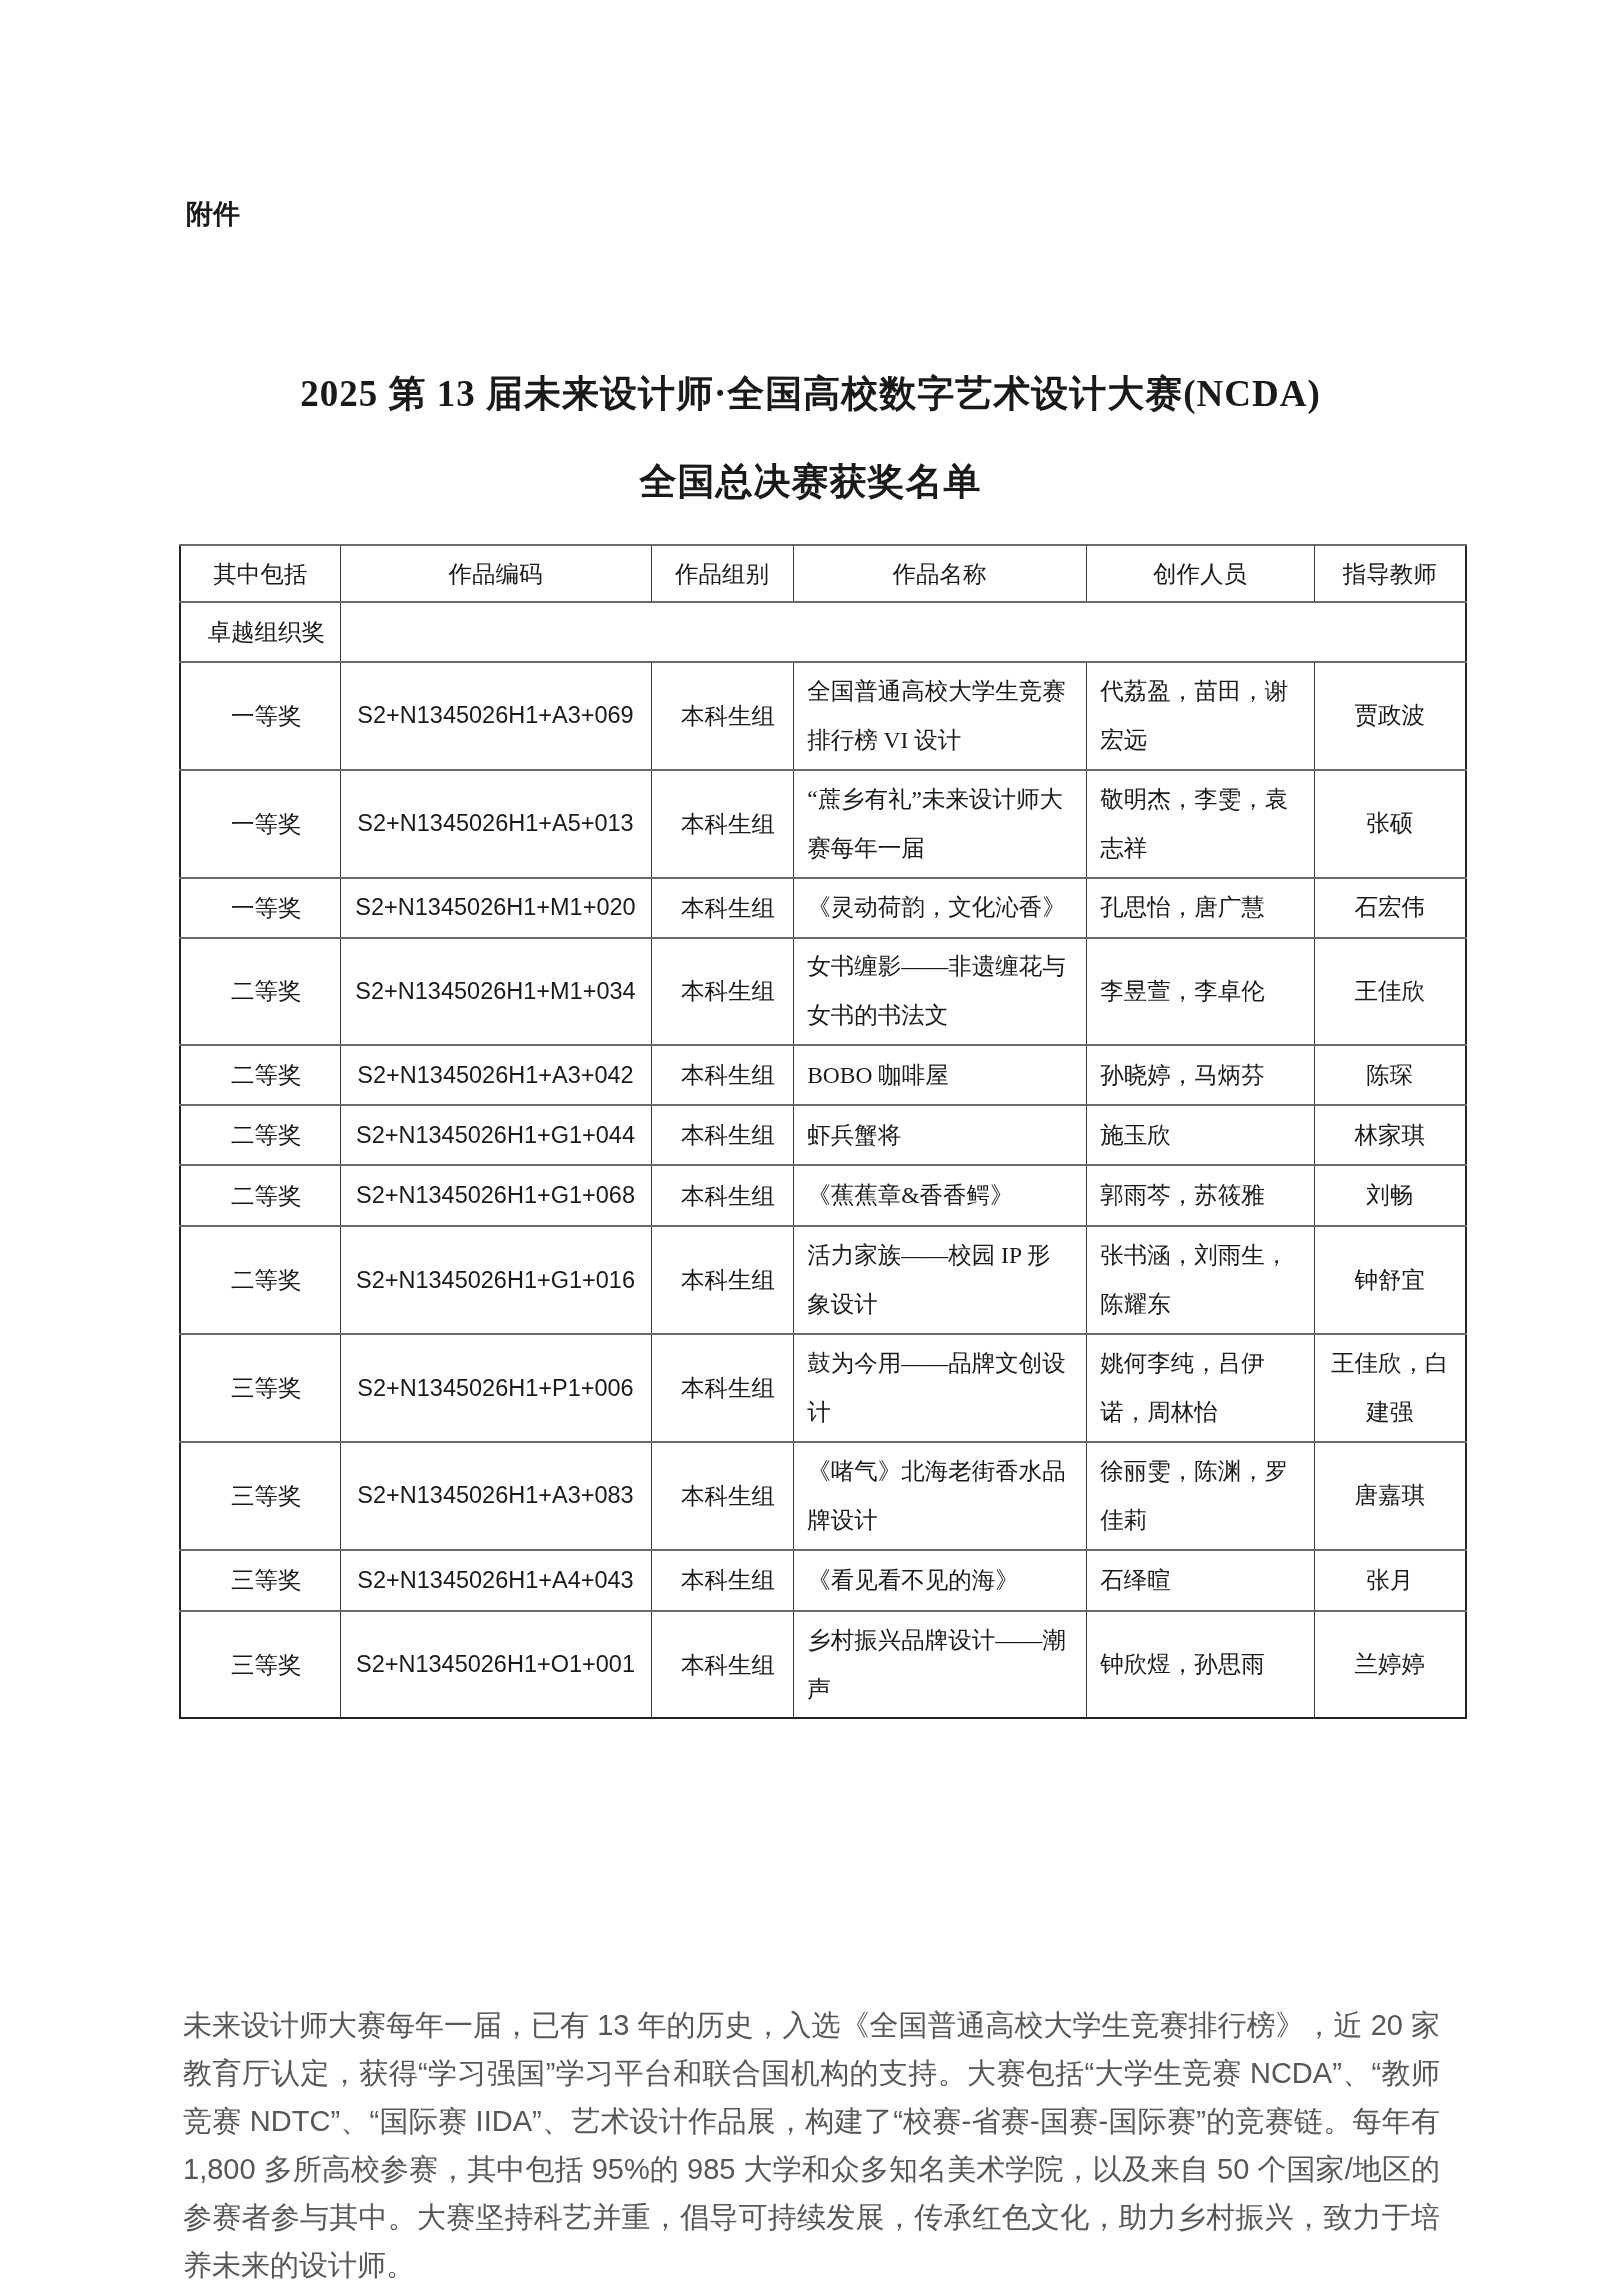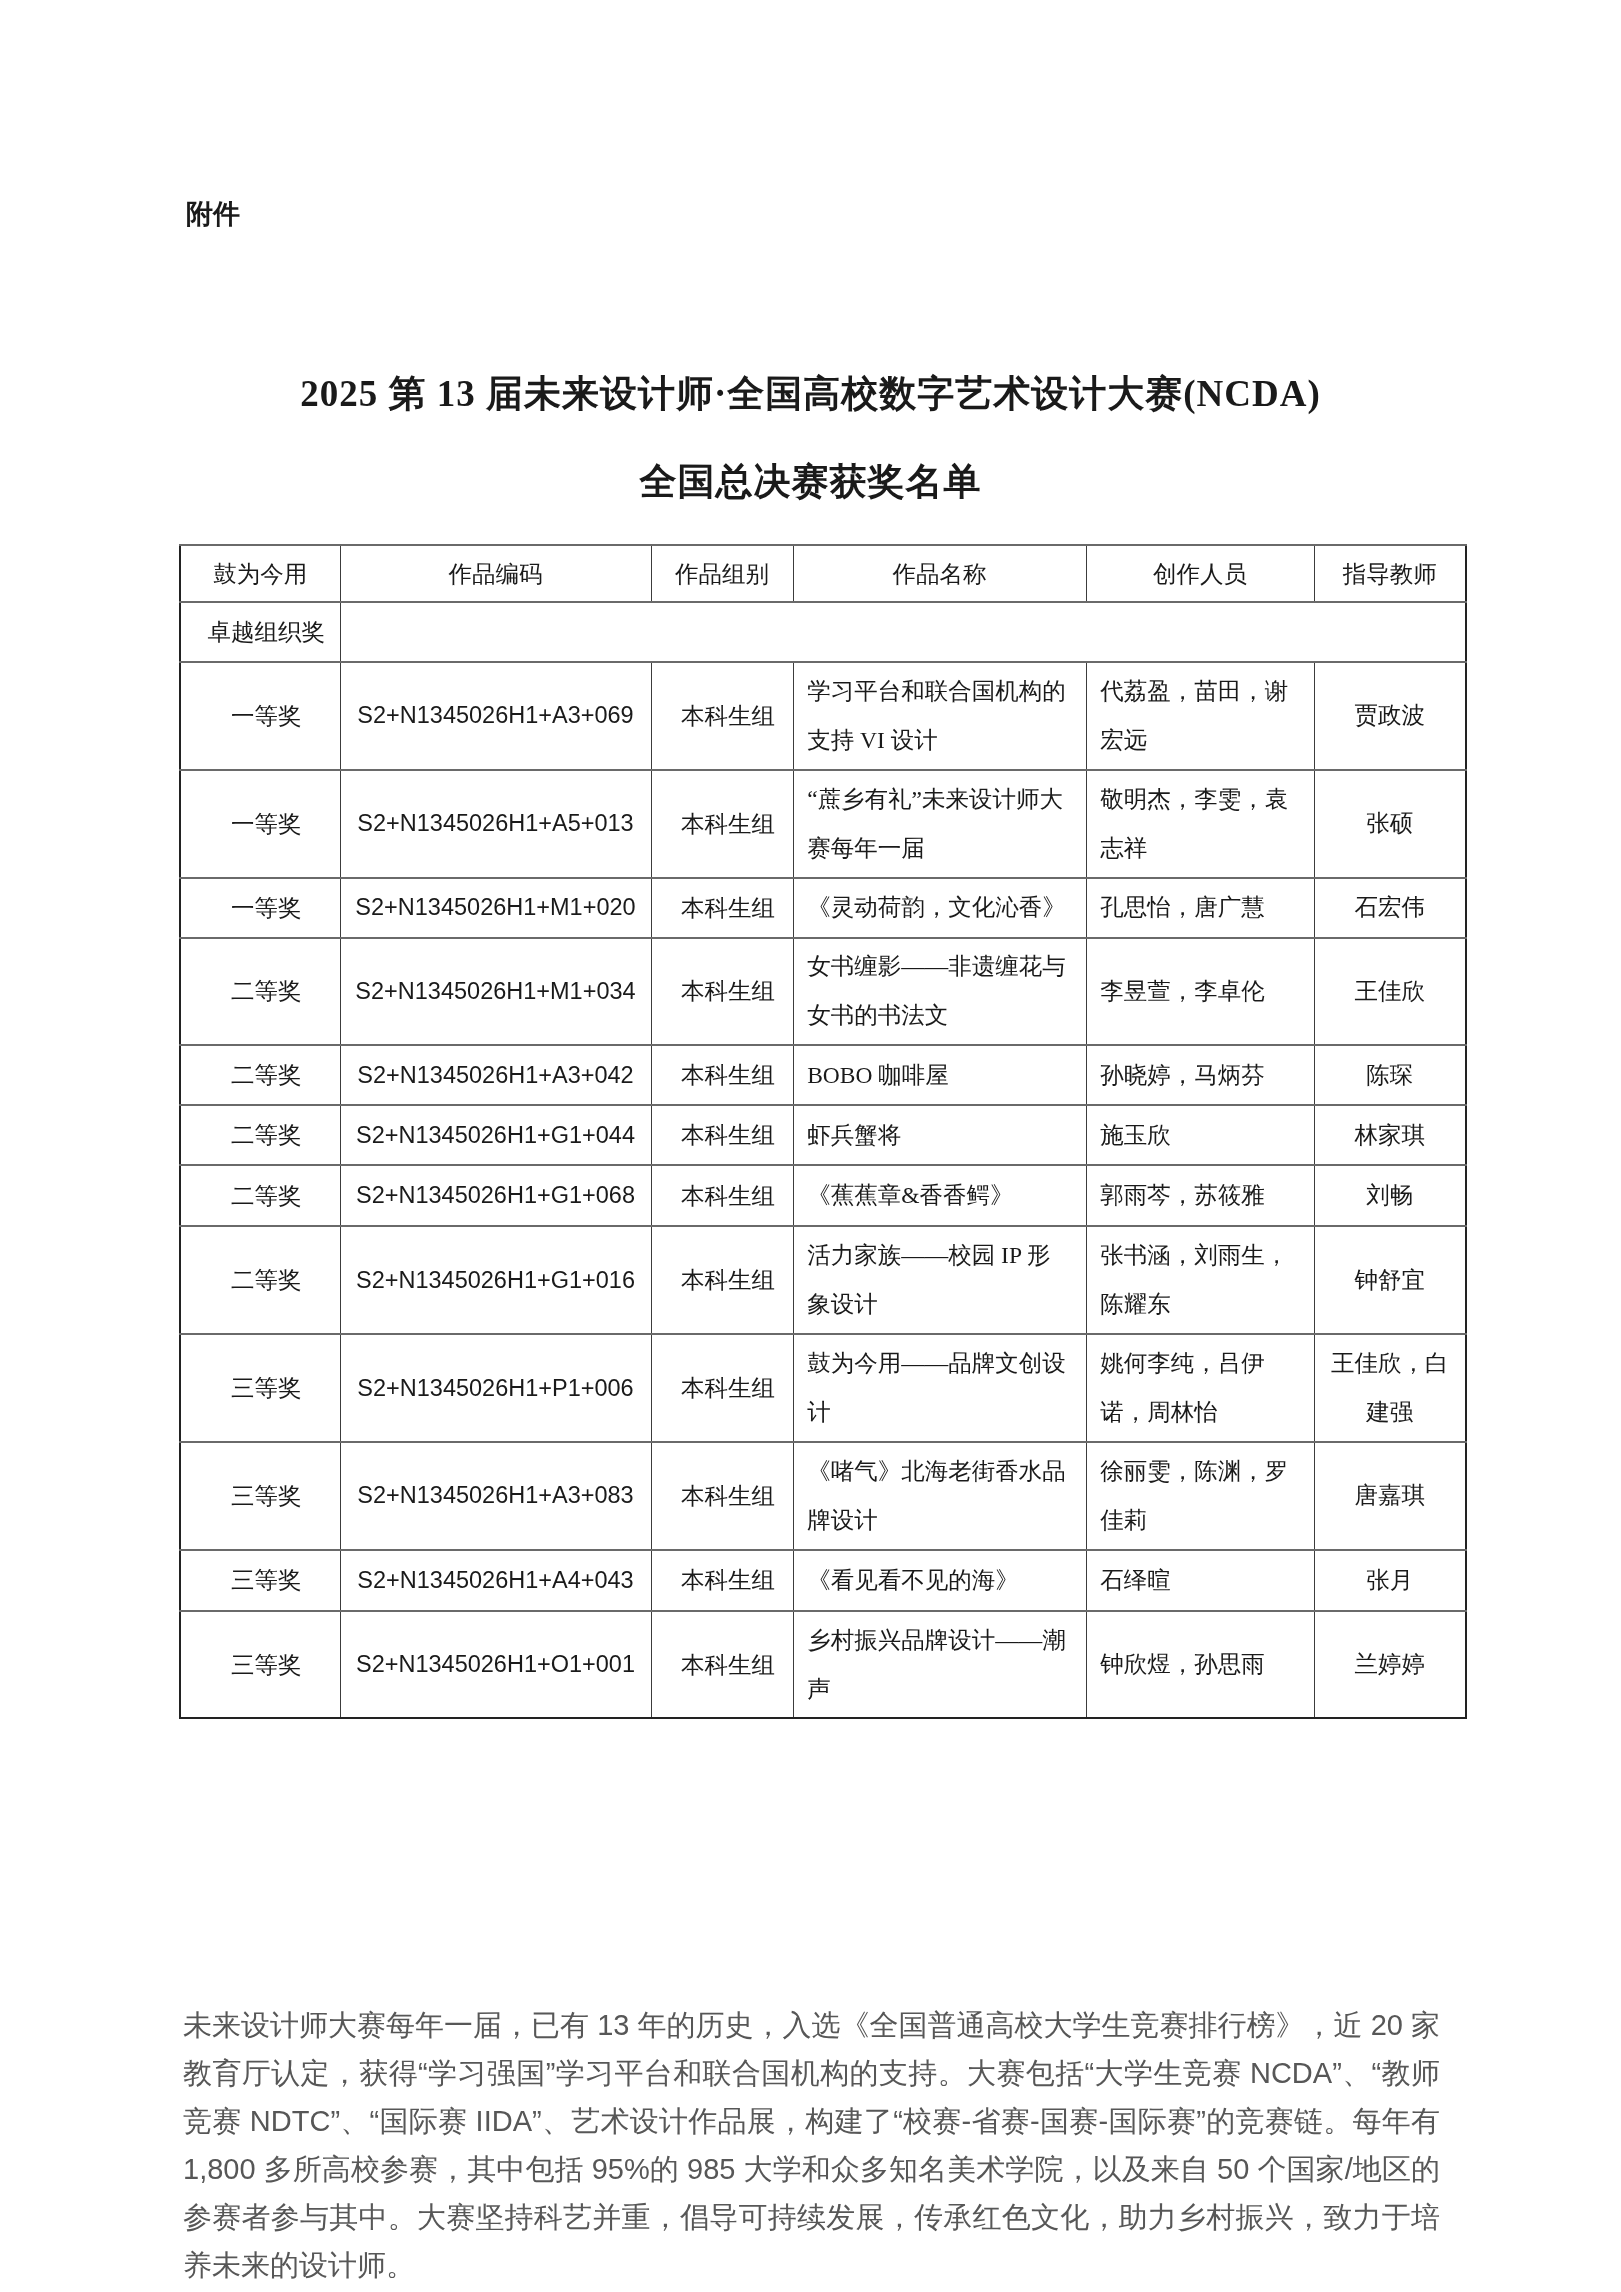--- a/index.html
+++ b/index.html
@@ -98,39 +98,39 @@
     <colgroup>
       <col style="width:160px">
       <col style="width:311px">
       <col style="width:142px">
       <col style="width:293px">
       <col style="width:228px">
       <col style="width:152px">
     </colgroup>
     <thead>
       <tr>
-        <th>鼓为今用</th>
+        <th>其中包括</th>
         <th>作品编码</th>
         <th>作品组别</th>
         <th>作品名称</th>
         <th>创作人员</th>
         <th>指导教师</th>
       </tr>
     </thead>
     <tbody>
       <tr class="special-row">
         <td class="c-award">卓越组织奖</td>
         <td colspan="5"></td>
       </tr>
 
         <tr class="data-row" style="height: 101px;">
           <td class="c-award">一等奖</td>
           <td class="c-code">S2+N1345026H1+A3+069</td>
           <td class="c-group">本科生组</td>
-          <td class="c-title">学习平台和联合国机构的支持 VI 设计</td>
+          <td class="c-title">全国普通高校大学生竞赛排行榜 VI 设计</td>
           <td class="c-creators">代荔盈，苗田，谢宏远</td>
           <td class="c-teacher">贾政波</td>
         </tr>
 
         <tr class="data-row" style="height: 100px;">
           <td class="c-award">一等奖</td>
           <td class="c-code">S2+N1345026H1+A5+013</td>
           <td class="c-group">本科生组</td>
           <td class="c-title">“蔗乡有礼”未来设计师大赛每年一届</td>
           <td class="c-creators">敬明杰，李雯，袁志祥</td>

